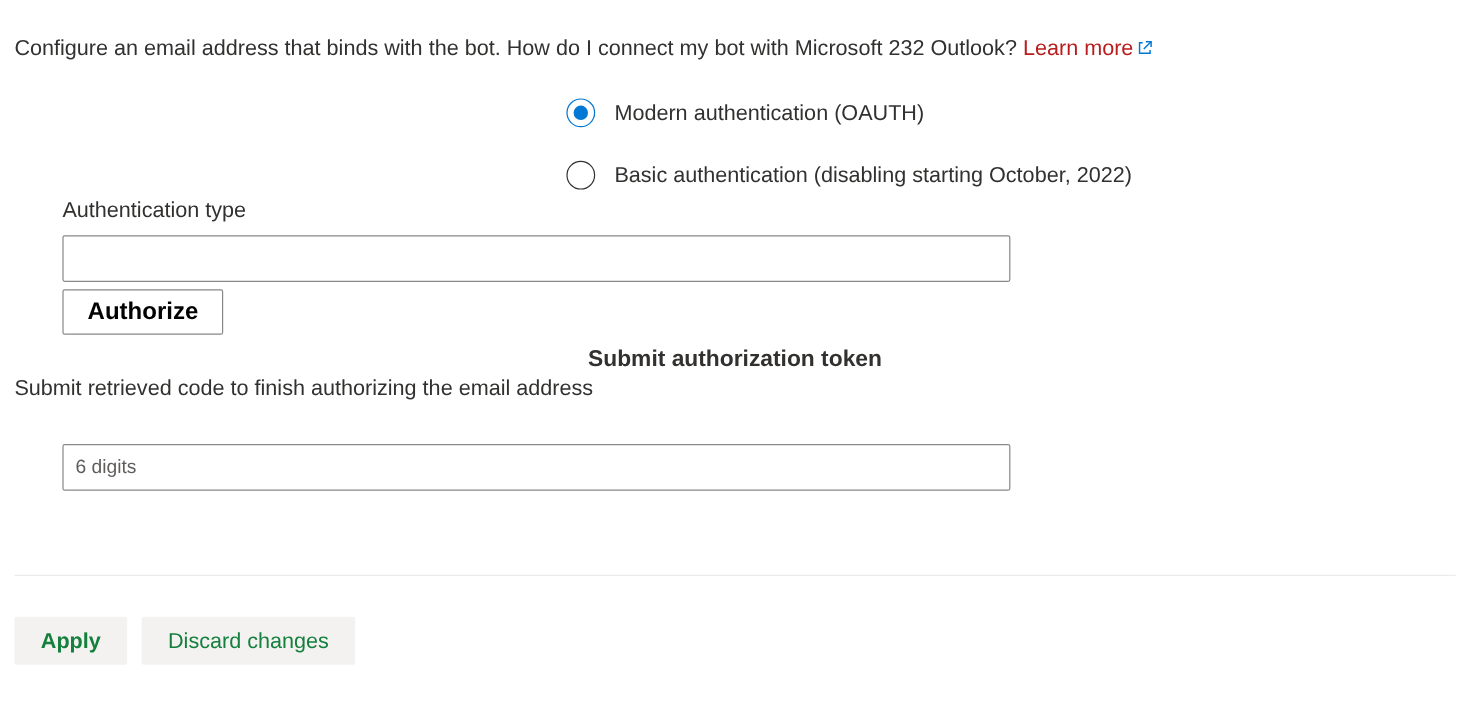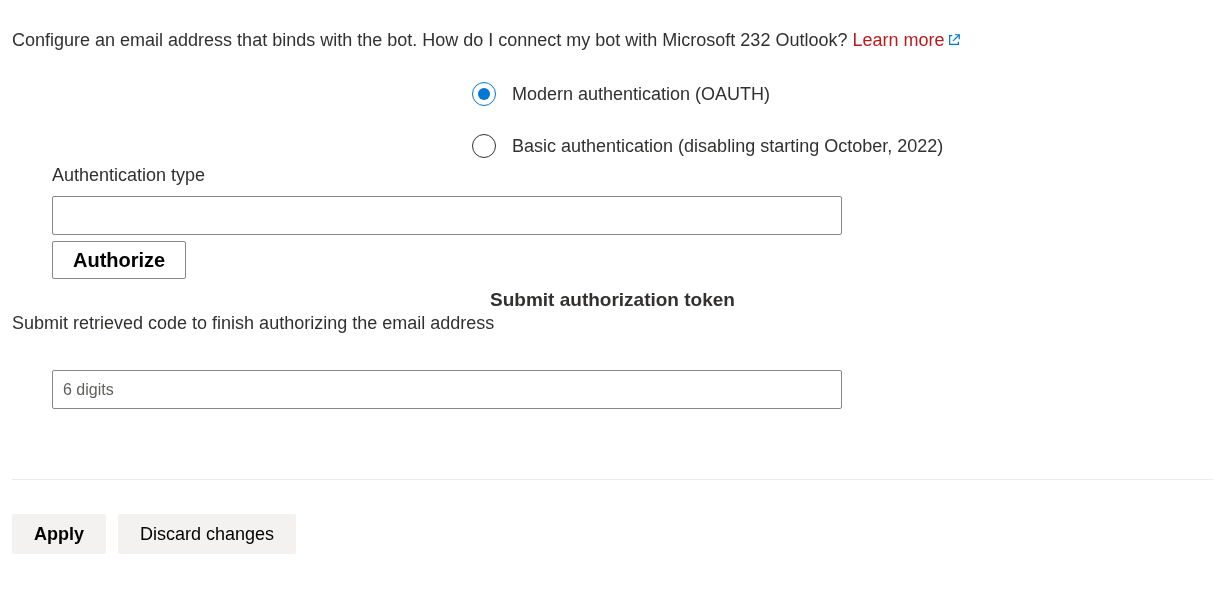--- a/index.html
+++ b/index.html
@@ -112,21 +112,21 @@
     .footer-buttons {
       margin-top: 34px;
       display: flex;
       gap: 12px;
     }
     .footer-btn {
       height: 40px;
       padding: 0 22px;
       border: none;
       background: #f3f2f1;
-      color: #000000;
+      color: #15803d;
       font-size: 18px;
       font-family: inherit;
       cursor: not-allowed;
       border-radius: 2px;
     }
     .footer-btn.apply { font-weight: 600; }
   </style>
 </head>
 <body>
 

